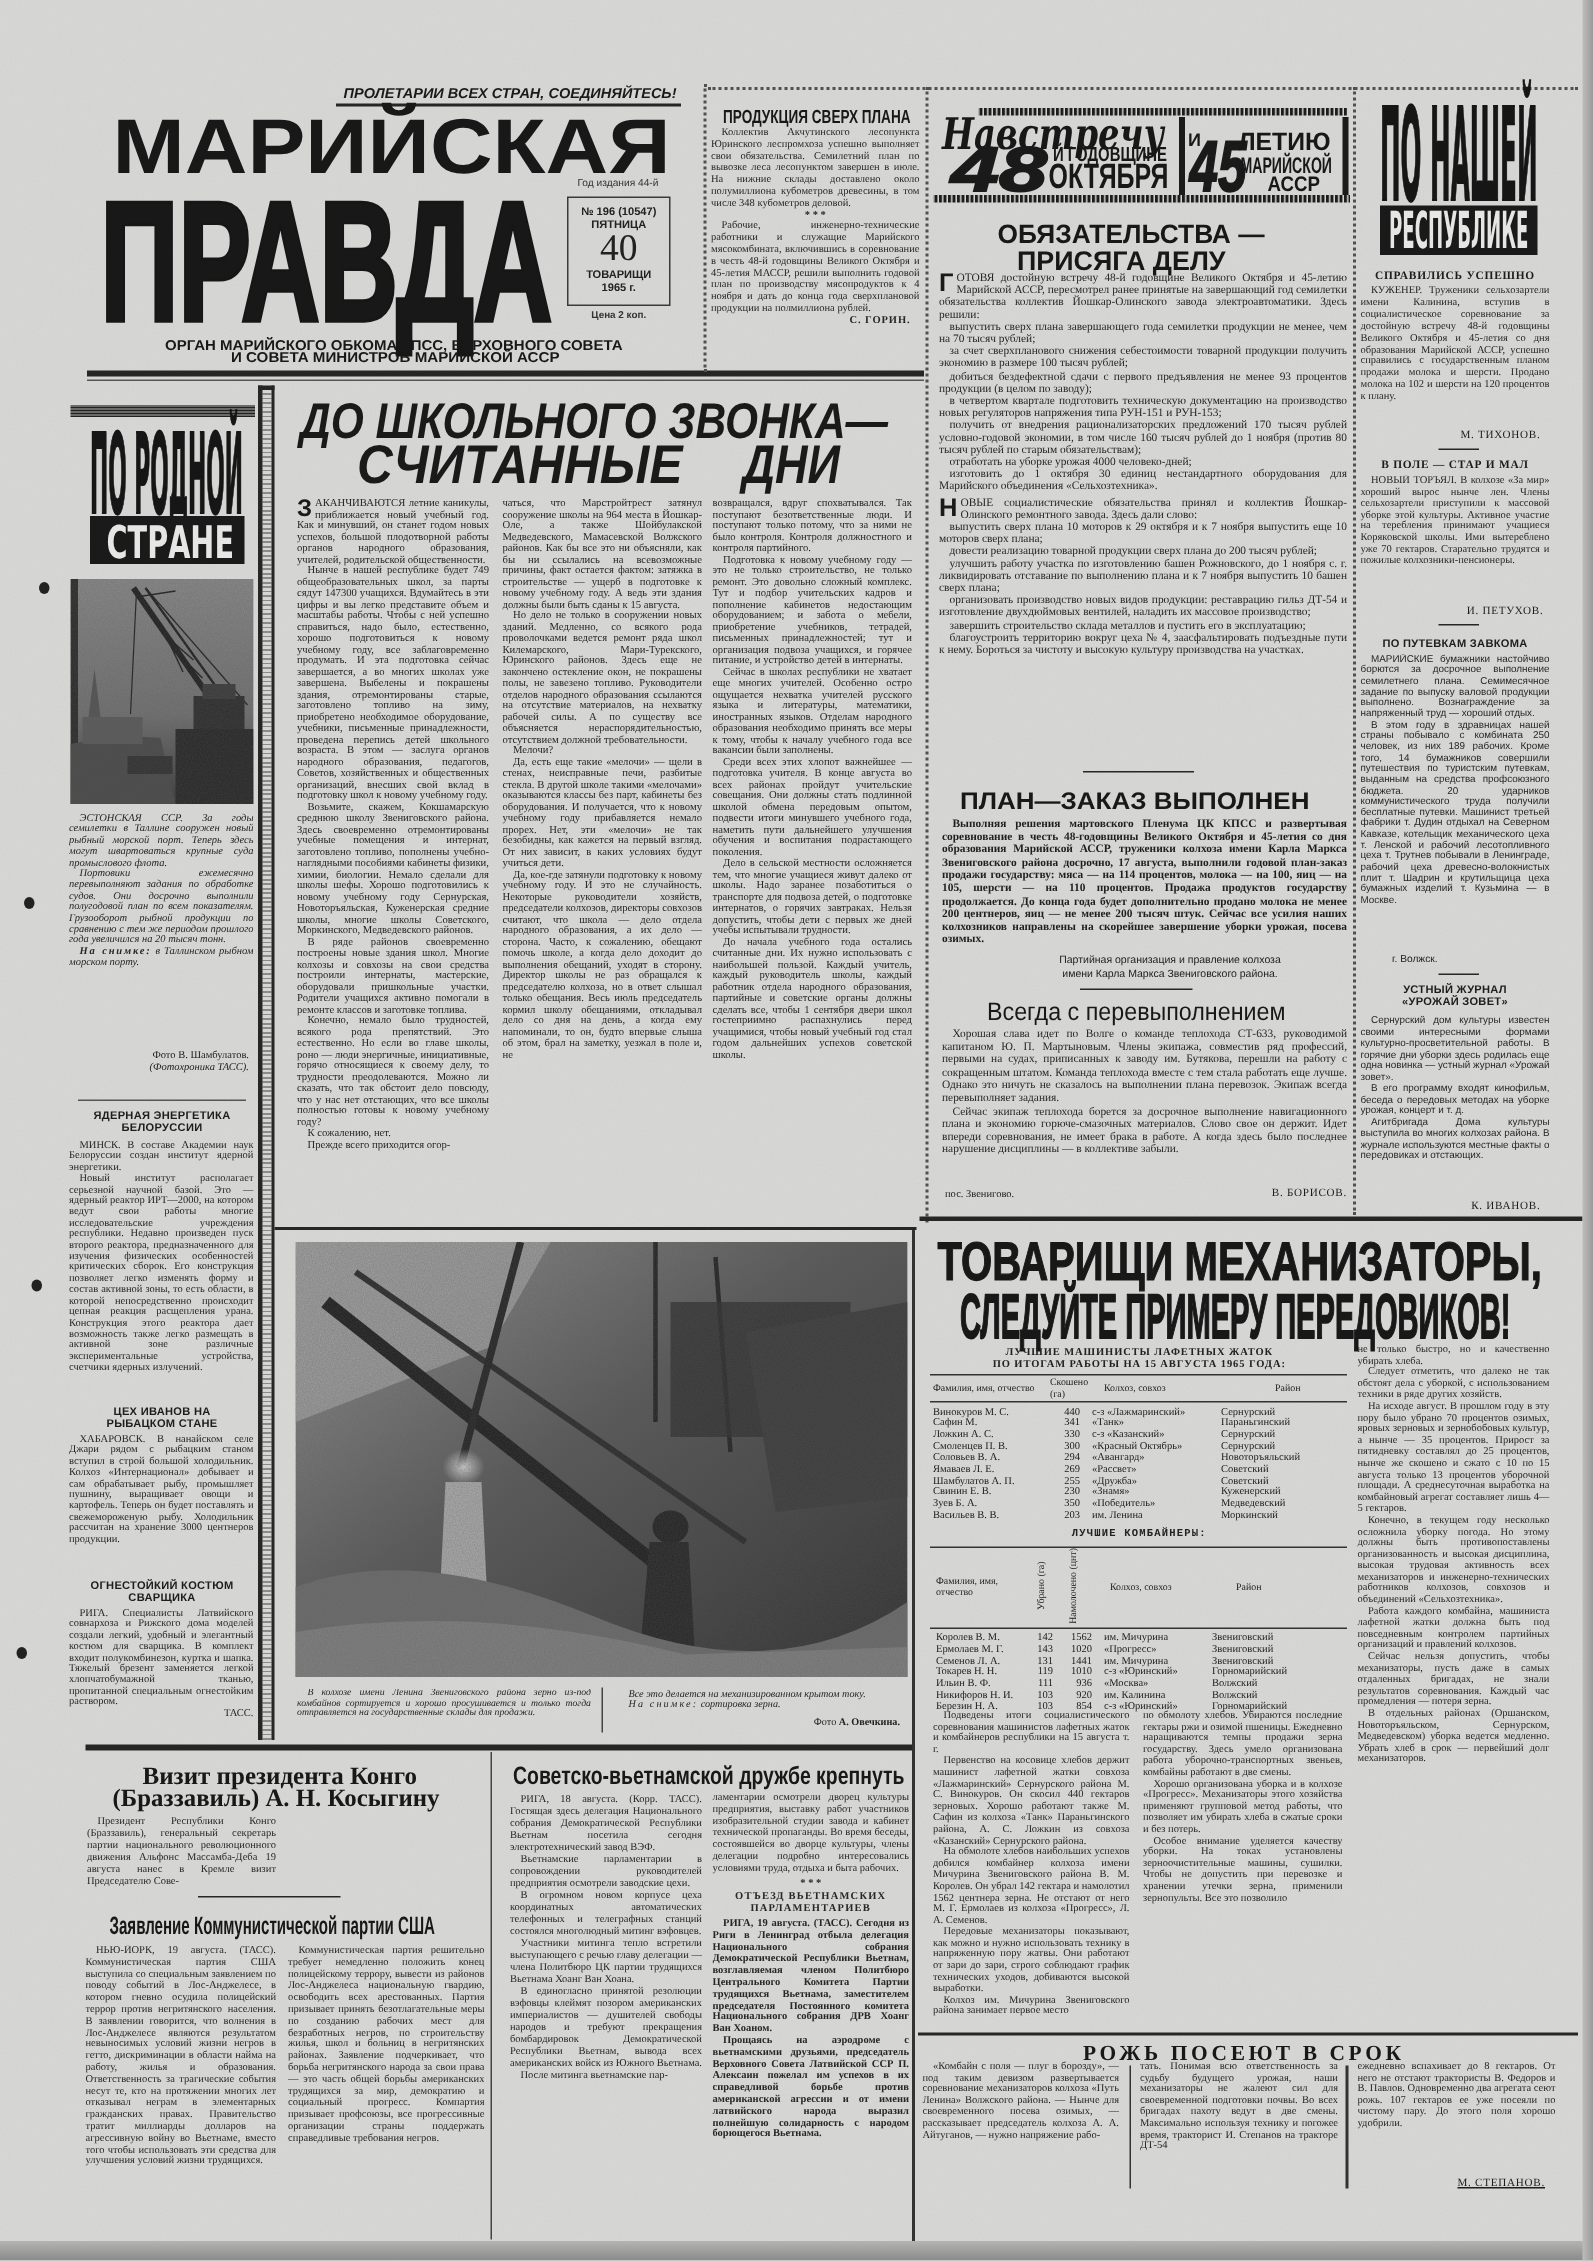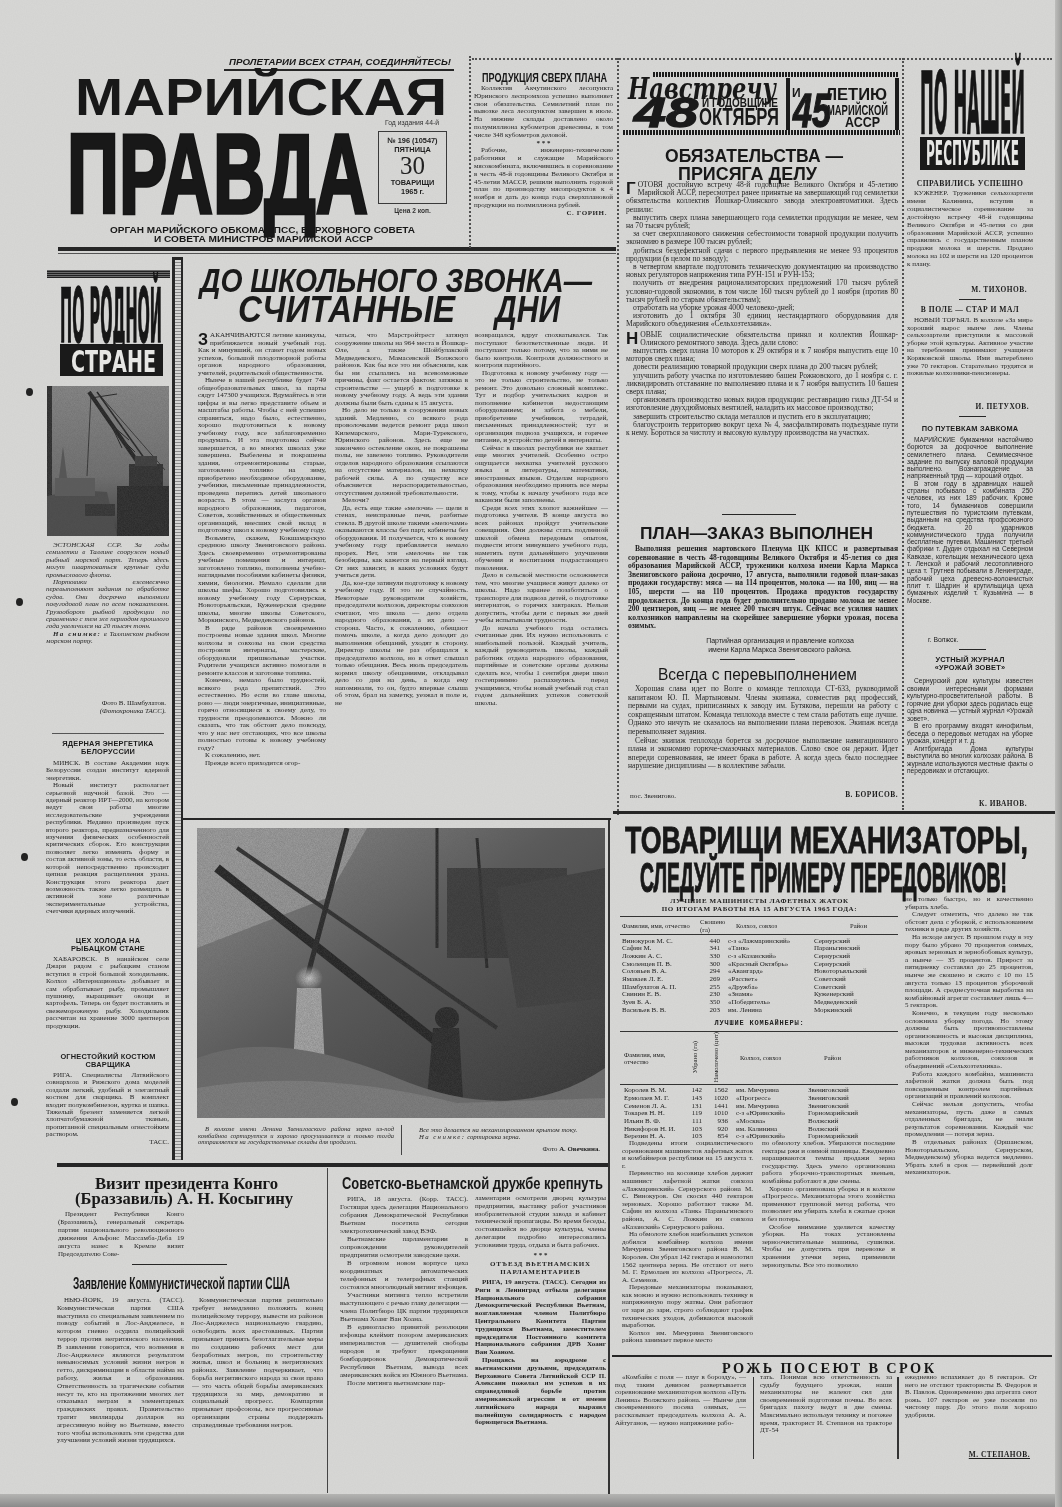--- a/index.html
+++ b/index.html
@@ -11,21 +11,21 @@
 .txt p.noind{text-indent:0;}
 .bold{font-weight:bold;}
 .ital{font-style:italic;}
 .center{text-align:center;}
 .right{text-align:right;}
 .vdots{position:absolute;border-left:2px dotted #505050;width:0;}
 .hdots{position:absolute;border-top:2px dotted #505050;height:0;}
 .rule{position:absolute;background:#262626;}
 .minihd{position:absolute;font-family:"Liberation Serif","DejaVu Serif",serif;font-weight:bold;font-size:7.6px;line-height:8.4px;text-align:center;letter-spacing:0.5px;color:#1d1d1d;}
 .minihd-sans{position:absolute;font-family:"Liberation Sans","DejaVu Sans",sans-serif;font-weight:bold;font-size:7.4px;line-height:8.2px;text-align:center;letter-spacing:0.2px;color:#1d1d1d;}
-.sig{position:absolute;font-family:"Liberation Serif","DejaVu Serif",serif;font-weight:bold;font-size:7.4px;line-height:8px;letter-spacing:0.5px;color:#1d1d1d;}
+.sig{position:absolute;font-family:"Liberation Serif","DejaVu Serif",serif;font-weight:normal;font-size:7.4px;line-height:8px;letter-spacing:0.5px;color:#1d1d1d;}
 .svg-sans-b{font-family:"Liberation Sans","DejaVu Sans",sans-serif;font-weight:bold;fill:#181818;}
 .svg-sans{font-family:"Liberation Sans","DejaVu Sans",sans-serif;font-weight:normal;fill:#181818;}
 .svg-sans-bi{font-family:"Liberation Sans","DejaVu Sans",sans-serif;font-weight:bold;font-style:italic;fill:#1a1a1a;}
 .svg-serif-b{font-family:"Liberation Serif","DejaVu Serif",serif;font-weight:bold;fill:#181818;}
 .svg-serif-bi{font-family:"DejaVu Serif","Liberation Serif",serif;font-weight:bold;font-style:italic;fill:#181818;}
 .svg-logo{font-family:"DejaVu Sans","Liberation Sans",sans-serif;font-weight:bold;}
 .dropcap{float:left;font-family:"Liberation Sans","DejaVu Sans",sans-serif;font-weight:bold;font-size:17px;line-height:14px;margin:1px 2px 0 0;color:#1a1a1a;}
 table.tbl{position:absolute;border-collapse:collapse;table-layout:fixed;font-family:"Liberation Serif","DejaVu Serif",serif;font-size:7px;color:#222;}
 table.tbl td{padding:0;line-height:7.7px;height:7.7px;white-space:nowrap;overflow:hidden;}
 table.tbl th{font-weight:normal;font-size:6.6px;line-height:7.2px;text-align:left;vertical-align:middle;}
@@ -68,21 +68,21 @@
     <text class="svg-sans-b" x="3" y="41" font-size="51.7" textLength="372" lengthAdjust="spacingAndGlyphs">МАРИЙСКАЯ</text>
   </svg>
   <svg class="abs" style="left:64px;top:128px;overflow:visible;" width="312" height="90">
     <text class="svg-sans-b" x="3" y="85" font-size="113" textLength="301" lengthAdjust="spacingAndGlyphs" stroke="#161616" stroke-width="3.5" paint-order="stroke">ПРАВДА</text>
   </svg>
 
   <div class="abs center" style="left:372px;top:119px;width:80px;font-family:'Liberation Sans',sans-serif;font-size:6.8px;color:#333;">Год издания 44-й</div>
   <div class="abs center" style="left:378px;top:131px;width:69px;height:73px;border:1.5px solid #3a3a3a;font-family:'Liberation Sans',sans-serif;font-weight:bold;font-size:7.4px;color:#222;padding-top:4px;">
     <div style="line-height:9px;">№ 196 (10547)</div>
     <div style="line-height:9px;">ПЯТНИЦА</div>
-    <div style="font-family:'Liberation Serif',serif;font-weight:normal;font-size:25px;line-height:24px;">30</div>
+    <div style="font-family:'Liberation Serif',serif;font-weight:normal;font-size:25px;line-height:24px;">40</div>
     <div style="line-height:9px;">ТОВАРИЩИ</div>
     <div style="line-height:9px;">1965 г.</div>
   </div>
   <div class="abs center" style="left:378px;top:207px;width:69px;font-family:'Liberation Sans',sans-serif;font-weight:bold;font-size:6.6px;color:#333;">Цена 2 коп.</div>
 
   <svg class="abs" style="left:100px;top:222px;overflow:visible;" width="330" height="22">
     <text class="svg-sans-b" x="10" y="11" font-size="9.5" textLength="305" lengthAdjust="spacingAndGlyphs">ОРГАН МАРИЙСКОГО ОБКОМА КПСС, ВЕРХОВНОГО СОВЕТА</text>
     <text class="svg-sans-b" x="54" y="19.5" font-size="9.5" textLength="219" lengthAdjust="spacingAndGlyphs">И СОВЕТА МИНИСТРОВ МАРИЙСКОЙ АССР</text>
   </svg>
   <div class="rule" style="left:58px;top:247px;width:558px;height:4px;"></div>
@@ -250,21 +250,21 @@
     <div>Фото В. Шамбулатов.</div>
     <div class="ital">(Фотохроника ТАСС).</div>
   </div>
   <div class="rule" style="left:52px;top:733px;width:112px;height:1px;background:#555;"></div>
 
   <div class="minihd-sans" style="left:52px;top:740px;width:112px;">ЯДЕРНАЯ ЭНЕРГЕТИКА БЕЛОРУССИИ</div>
   <div class="txt" style="left:46px;top:760px;width:123px;height:176px;">
     <p>МИНСК. В составе Академии наук Белоруссии создан институт ядерной энергетики.</p>
     <p>Новый институт располагает серьезной научной базой. Это — ядерный реактор ИРТ—2000, на котором ведут свои работы многие исследовательские учреждения республики. Недавно произведен пуск второго реактора, предназначенного для изучения физических особенностей критических сборок. Его конструкция позволяет легко изменять форму и состав активной зоны, то есть области, в которой непосредственно происходит цепная реакция расщепления урана. Конструкция этого реактора дает возможность также легко размещать в активной зоне различные экспериментальные устройства, счетчики ядерных излучений.</p>
   </div>
-  <div class="minihd-sans" style="left:52px;top:937px;width:112px;">ЦЕХ ХОЛОДА НА РЫБАЦКОМ СТАНЕ</div>
+  <div class="minihd-sans" style="left:52px;top:937px;width:112px;">ЦЕХ ИВАНОВ НА РЫБАЦКОМ СТАНЕ</div>
   <div class="txt" style="left:46px;top:956px;width:123px;height:96px;">
     <p>ХАБАРОВСК. В нанайском селе Джари рядом с рыбацким станом вступил в строй большой холодильник. Колхоз «Интернационал» добывает и сам обрабатывает рыбу, промышляет пушнину, выращивает овощи и картофель. Теперь он будет поставлять и свежемороженую рыбу. Холодильник рассчитан на хранение 3000 центнеров продукции.</p>
   </div>
   <div class="minihd-sans" style="left:52px;top:1053px;width:112px;">ОГНЕСТОЙКИЙ КОСТЮМ СВАРЩИКА</div>
   <div class="txt" style="left:46px;top:1072px;width:123px;height:88px;">
     <p>РИГА. Специалисты Латвийского совнархоза и Рижского дома моделей создали легкий, удобный и элегантный костюм для сварщика. В комплект входит полукомбинезон, куртка и шапка. Тяжелый брезент заменяется легкой хлопчатобумажной тканью, пропитанной специальным огнестойким раствором.</p>
     <p class="right">ТАСС.</p>
   </div>
 
   <div class="abs" style="left:172px;top:257px;width:11px;height:903px;border-left:3px solid #262626;border-right:2px solid #262626;border-top:3px solid #262626;background:repeating-linear-gradient(0deg,#8a8a8a 0 1px,transparent 1px 3px);"></div>

